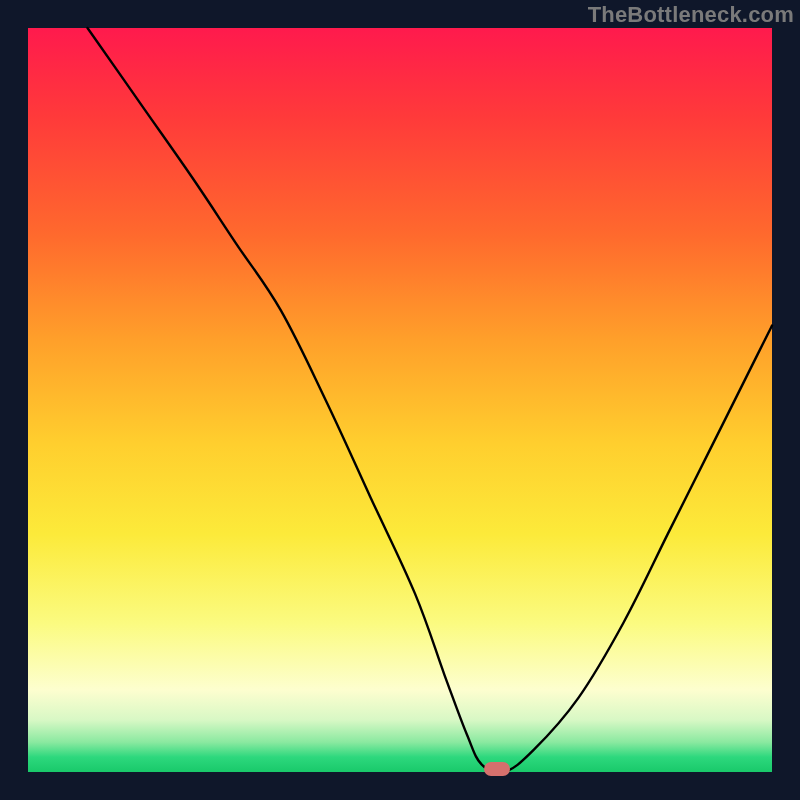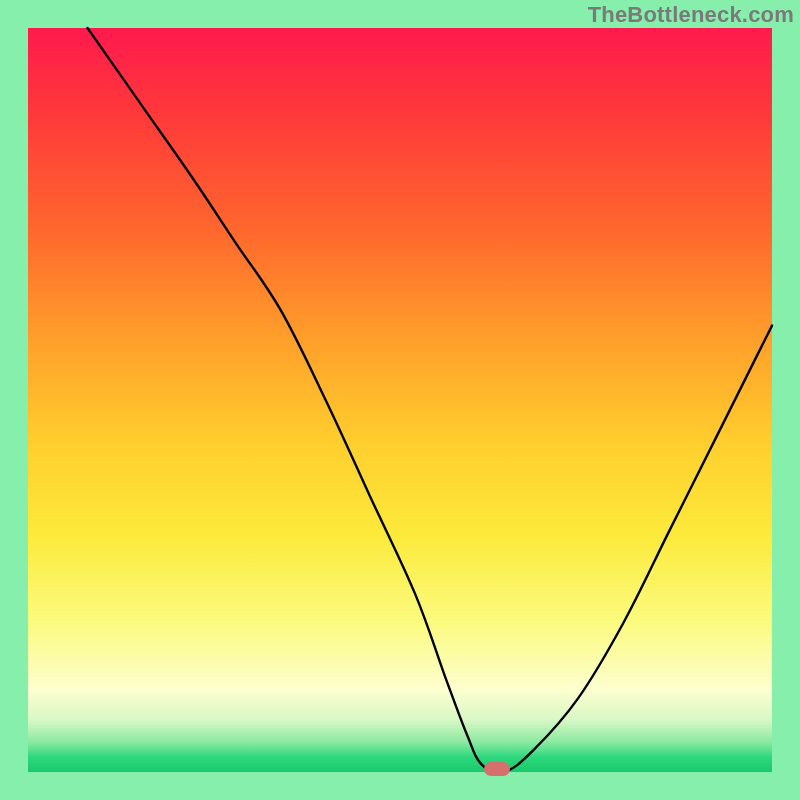--- a/index.html
+++ b/index.html
@@ -9,21 +9,21 @@
     height: 800px;
     background: #000;
     overflow: hidden;
   }
   .frame {
     position: absolute;
     left: 0;
     top: 0;
     width: 800px;
     height: 800px;
-    background: #86efac;
+    background: #0f172a;
   }
   .plot {
     position: absolute;
     left: 28px;
     top: 28px;
     width: 744px;
     height: 744px;
     background: linear-gradient(to bottom,
       #ff1a4d 0%,
       #ff3a3a 12%,

